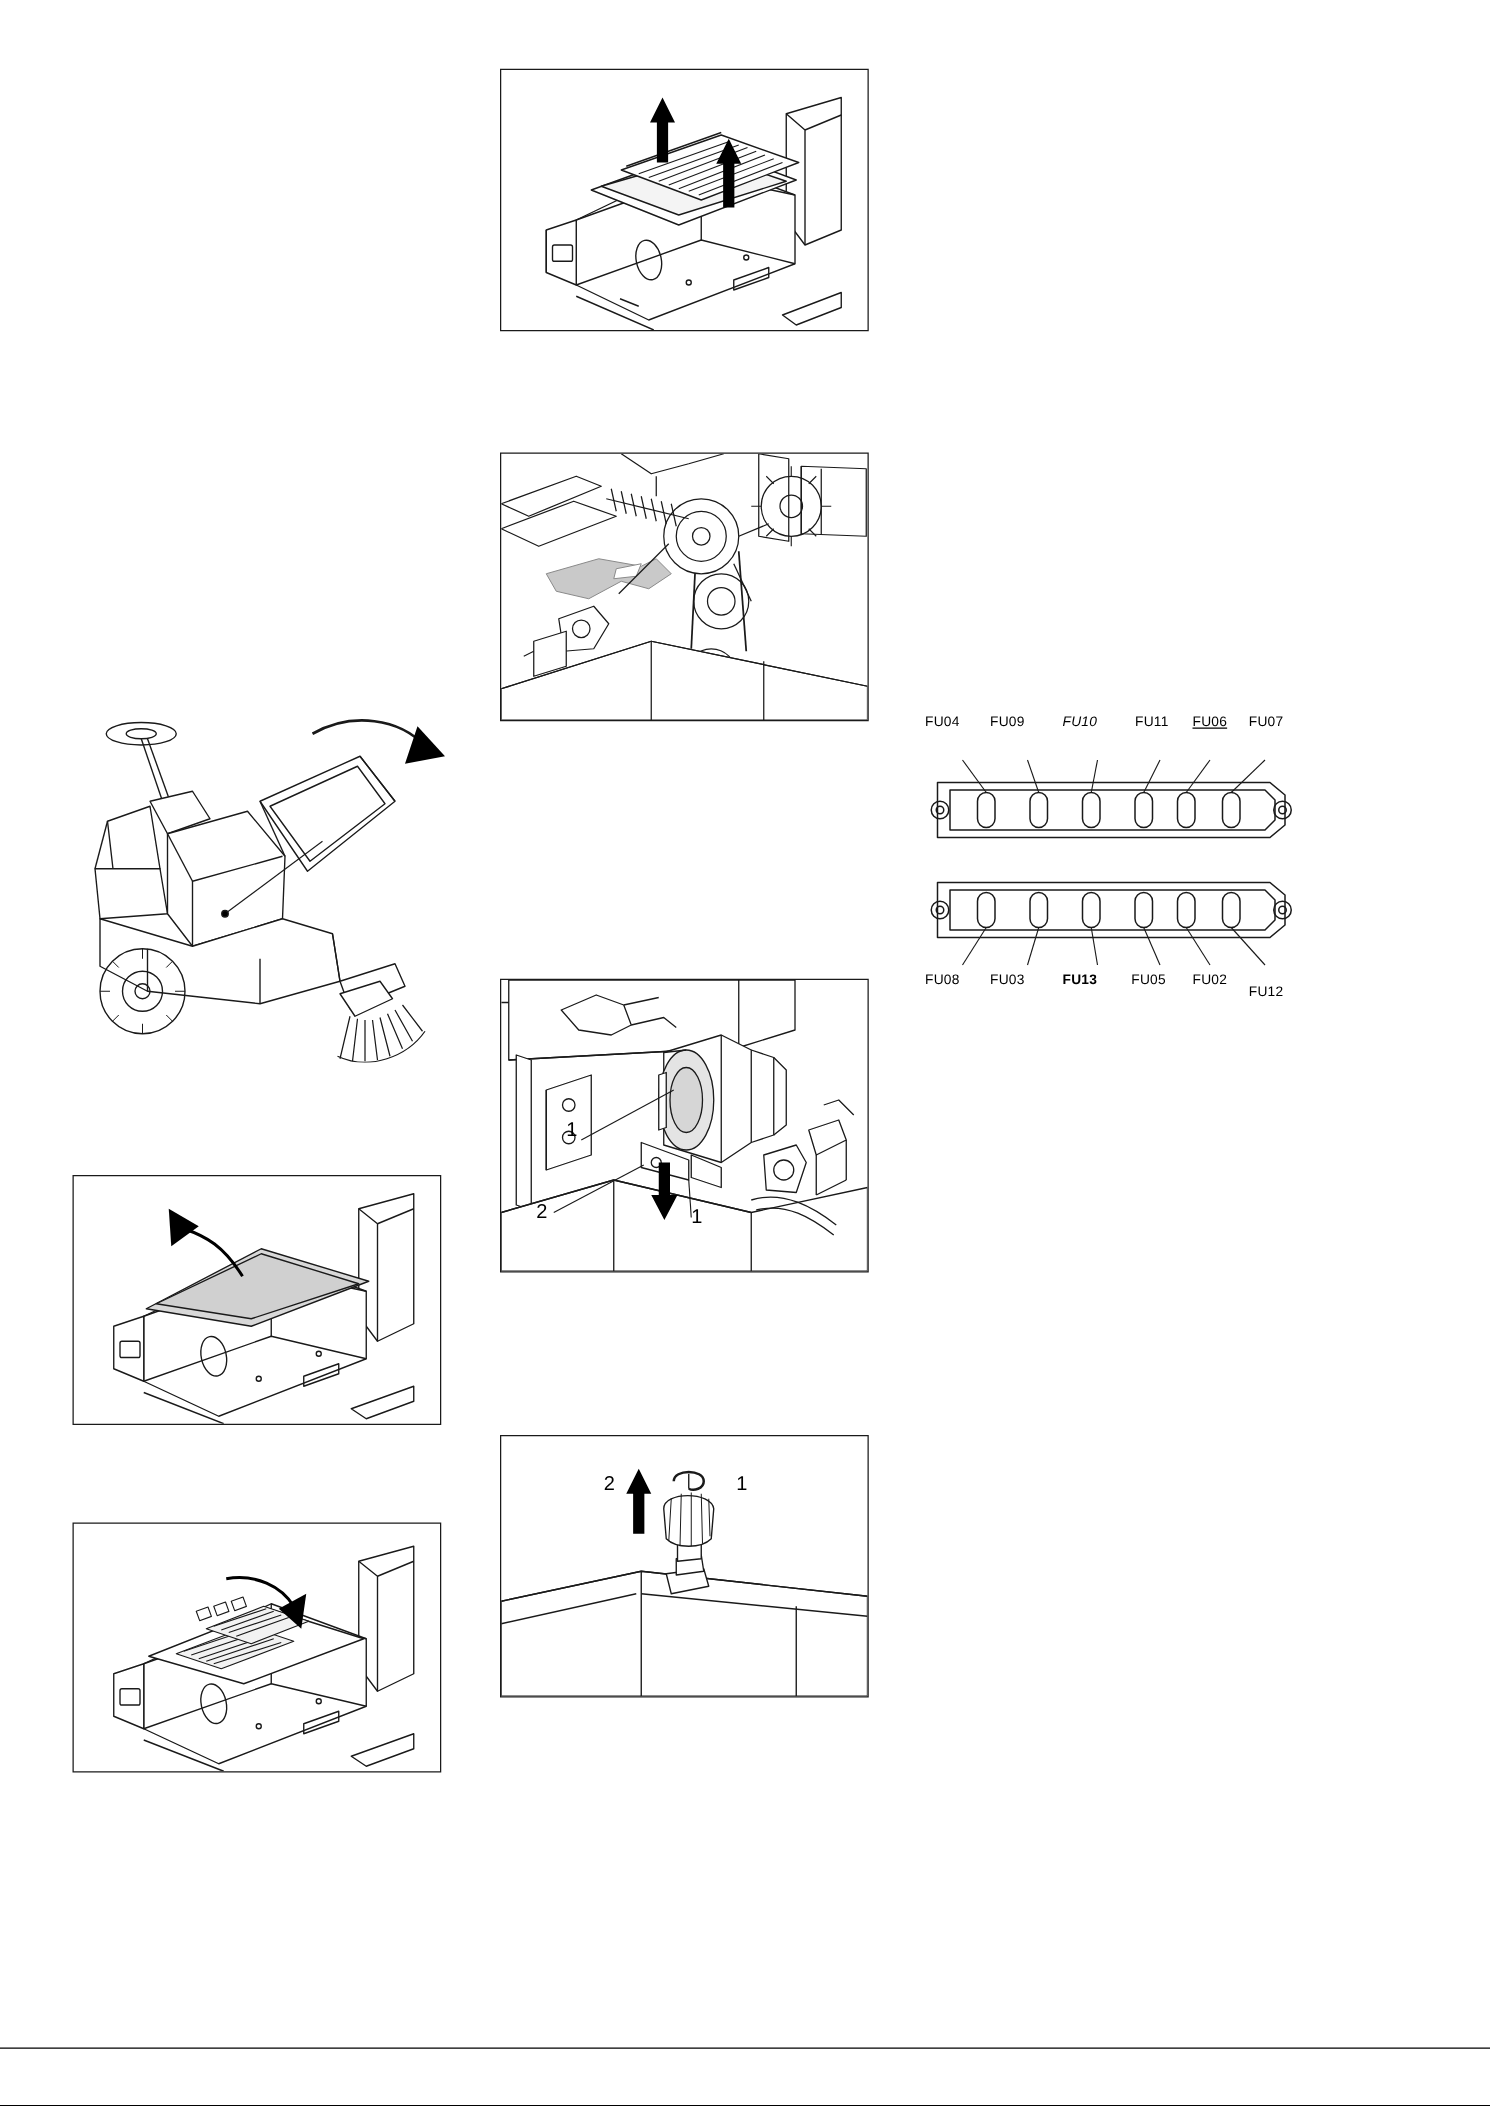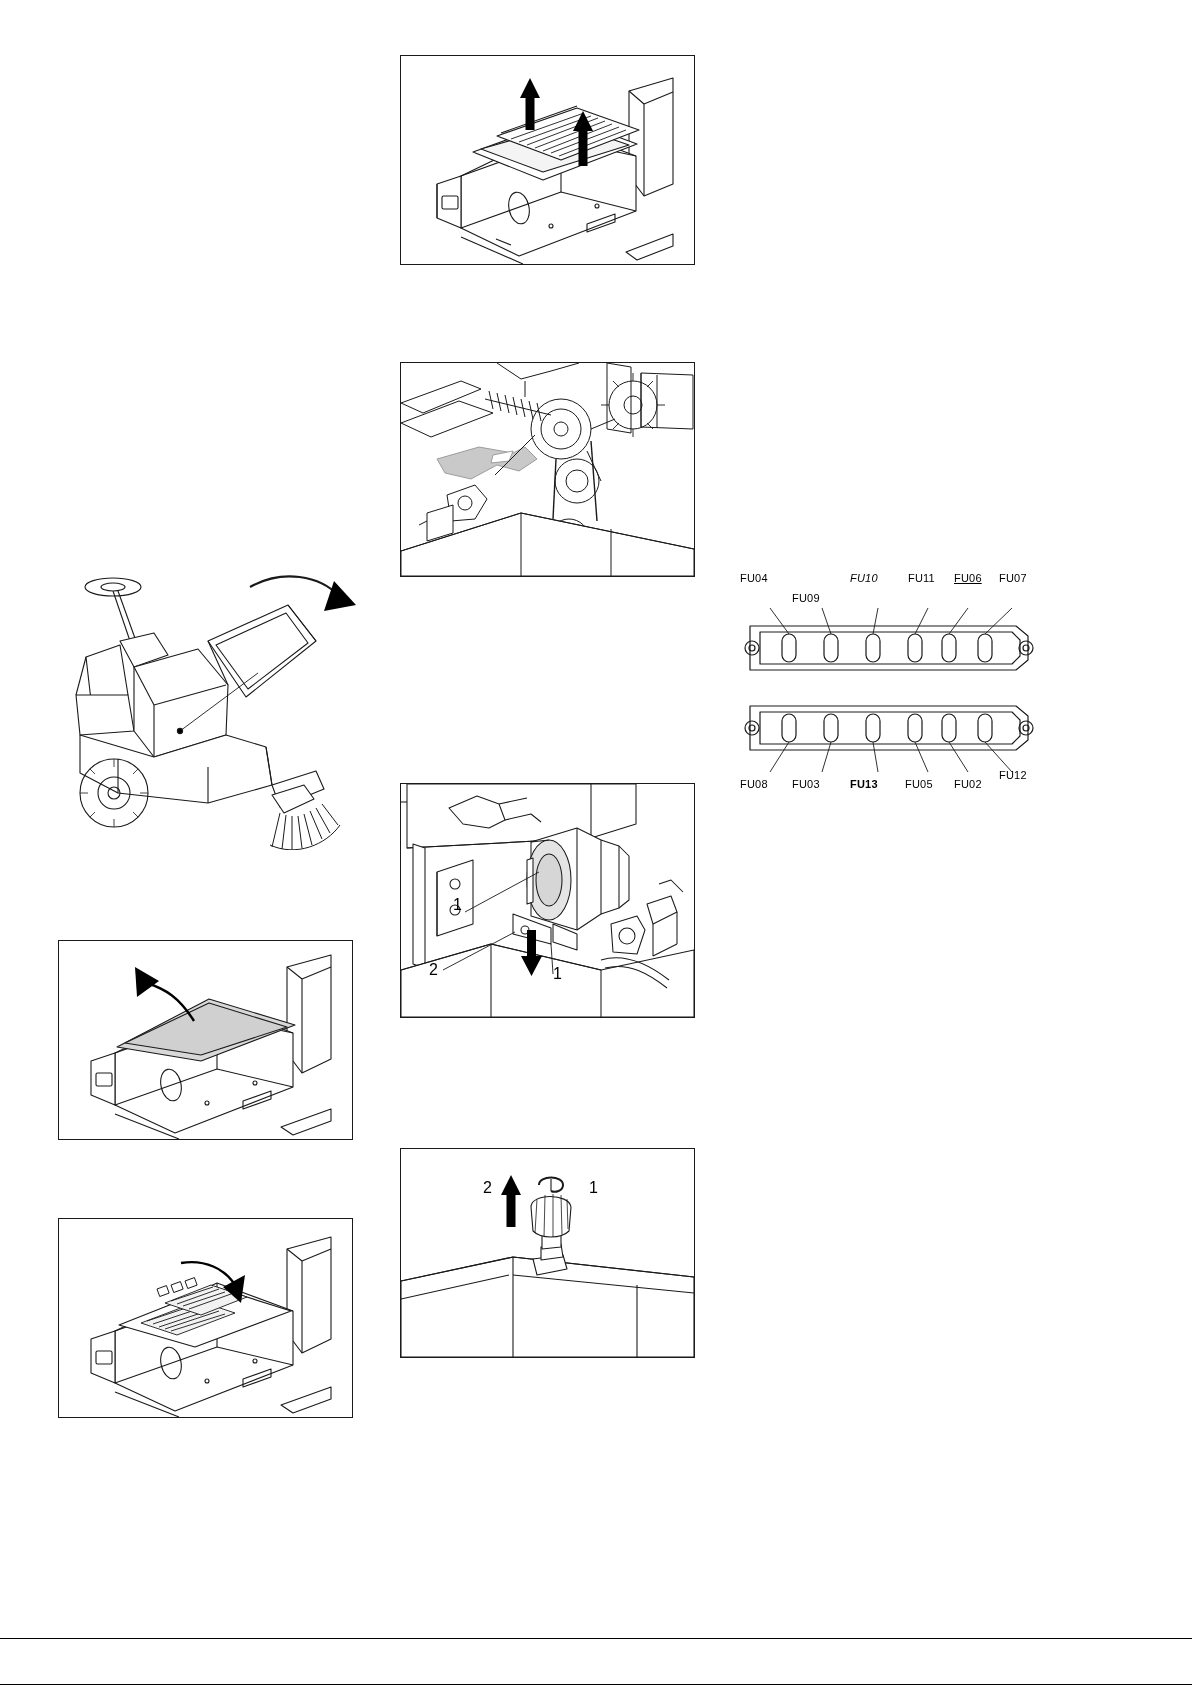--- a/index.html
+++ b/index.html
@@ -265,32 +265,32 @@
           <path d="M101 182 L92 212"></path>
           <path d="M143 182 L148 212"></path>
           <path d="M185 182 L198 212"></path>
           <path d="M219 182 L238 212"></path>
           <path d="M255 182 L282 212"></path>
         </g>
       </g>
     </svg>
 
     <div class="label" style="left:10px; top:12px;">FU04</div>
-    <div class="label" style="left:62px; top:12px;margin-top:20px;">FU09</div>
+    <div class="label" style="left:62px; top:12px;">FU09</div>
     <div class="label" style="left:120px; top:12px;font-style:italic;">FU10</div>
     <div class="label" style="left:178px; top:12px;text-align:center;">FU11</div>
     <div class="label" style="left:224px; top:12px;text-decoration:underline;">FU06</div>
     <div class="label" style="left:269px; top:12px;">FU07</div>
 
     <div class="label" style="left:10px; top:218px;">FU08</div>
     <div class="label" style="left:62px; top:218px;text-align:right;">FU03</div>
     <div class="label" style="left:120px; top:218px;font-weight:bold;">FU13</div>
     <div class="label" style="left:175px; top:218px;">FU05</div>
     <div class="label" style="left:224px; top:218px;">FU02</div>
-    <div class="label" style="left:269px; top:209px;">FU12</div>
+    <div class="label" style="left:269px; top:228px;">FU12</div>
   </div>
 
   <div class="fig framed" style="left:400px; top:783px; width:295px; height:235px;">
     <svg width="293" height="233" viewBox="0 0 293 233">
       <g fill="none" stroke="#1a1a1a" stroke-width="1.05" stroke-linejoin="round">
 
         <path d="M6 0 L6 64 L190 54 L190 0 Z" fill="#fff"></path>
         <path d="M6 64 L190 54"></path>
         <path d="M190 54 L235 40 L235 0"></path>
         <path d="M190 0 L235 0"></path>

